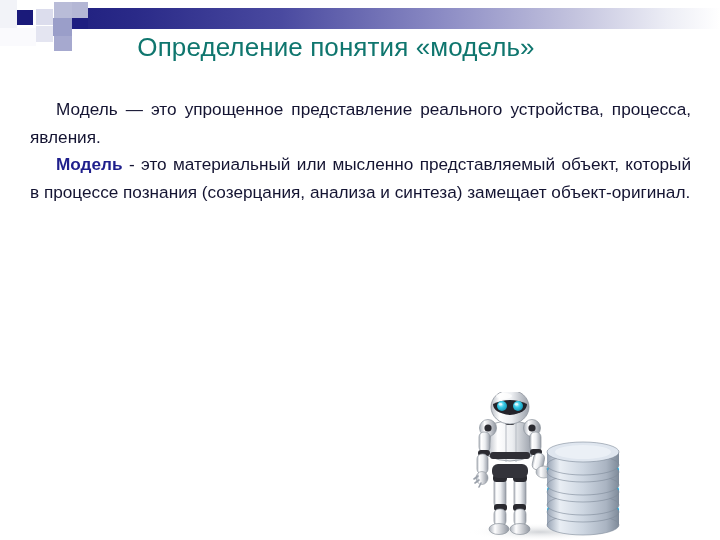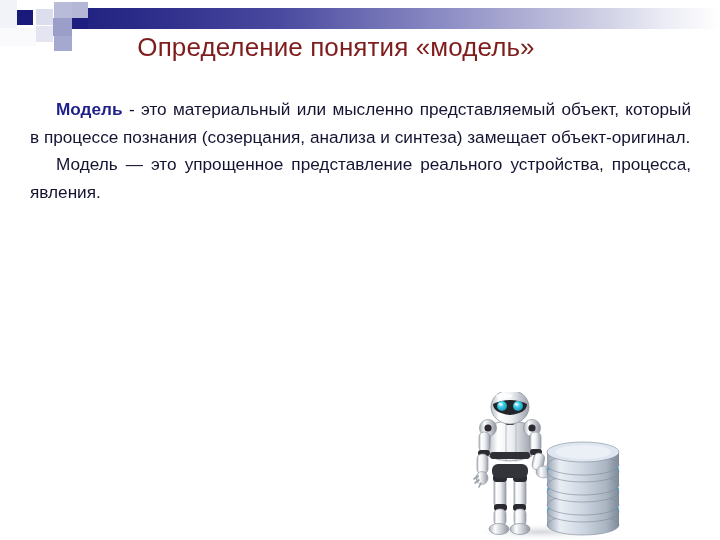--- a/index.html
+++ b/index.html
@@ -59,21 +59,21 @@
 
   
   .title {
     position: absolute;
     left: 0;
     top: 32px;
     width: 672px;
     text-align: center;
     font-size: 26px;
     font-weight: 400;
-    color: #7f1d1d;
+    color: #0f766e;
     letter-spacing: 0.1px;
     white-space: nowrap;
   }
 
   
   .body-block {
     position: absolute;
     left: 30px;
     top: 96px;
     width: 661px;
@@ -136,25 +136,25 @@
     <div class="sq sq-g"></div>
     <div class="sq sq-k"></div>
     <div class="sq sq-a"></div>
   </div>
 
   <div class="title">Определение понятия «модель»</div>
 
   <div class="body-block">
 
     <p class="para indent">
+      <span>Модель — это упрощенное представление реального устройства, процесса, явления.</span>
+    </p>
+
+    <p class="para indent">
       <span class="b-navy">Модель</span><span> - это материальный или мысленно представляемый объект, который в процессе познания (созерцания, анализа и синтеза) замещает объект-оригинал.</span>
-    </p>
-
-    <p class="para indent">
-      <span>Модель — это упрощенное представление реального устройства, процесса, явления.</span>
     </p>
 
     <div class="para-gap"></div>
 
 
   </div>
 
   <div class="illus">
     <svg width="185" height="148" viewBox="0 0 185 148" xmlns="http://www.w3.org/2000/svg">
       <defs>

